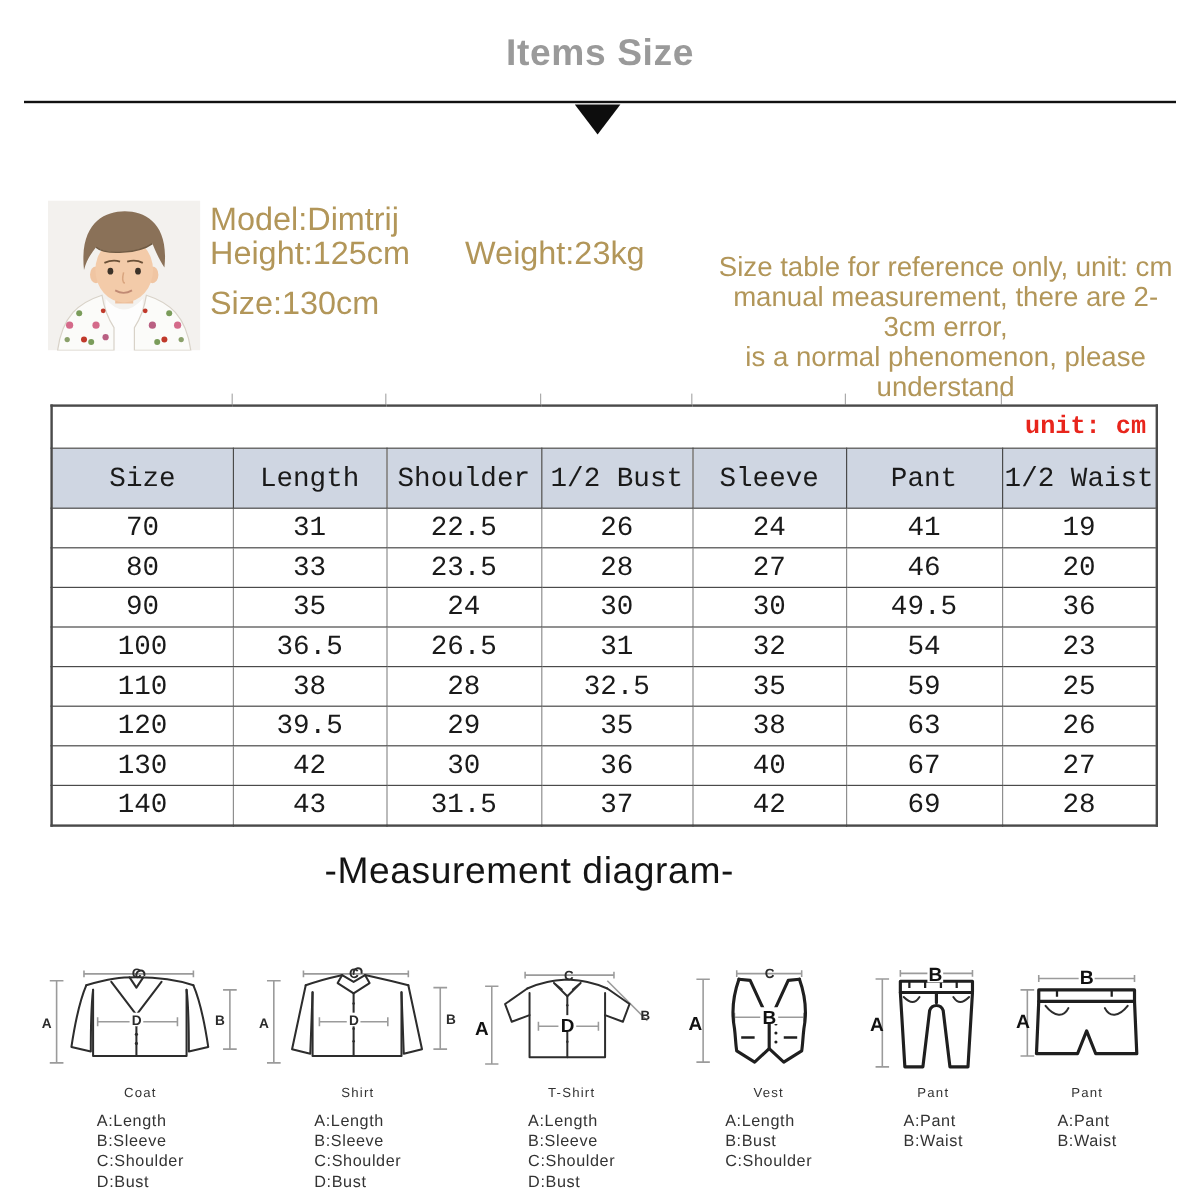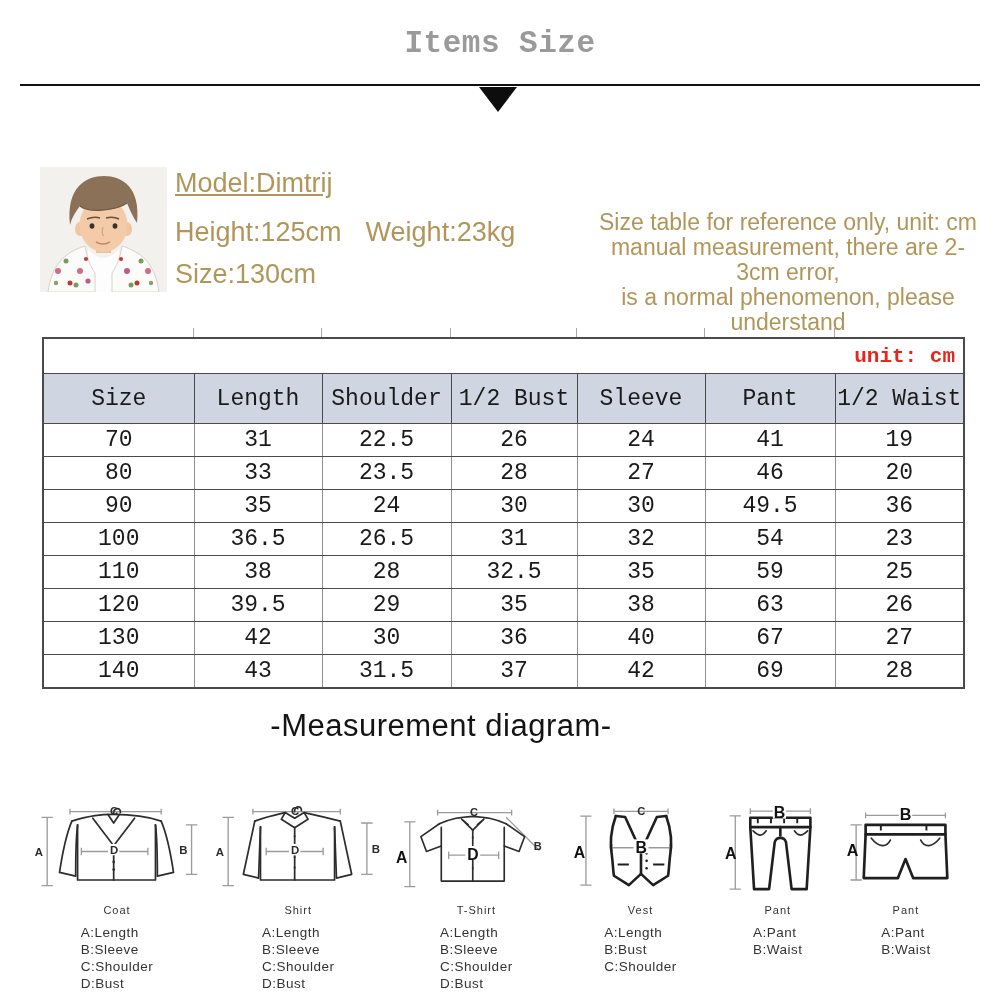--- a/index.html
+++ b/index.html
@@ -7,32 +7,32 @@
     --gold:#b29659;
     --red:#e8251c;
     --thead-bg:#cfd6e2;
     --tborder:#4a4a4a;
   }
   html,body{margin:0;padding:0;background:#fff;}
   #page{position:relative;width:1000px;height:1000px;background:#ffffff;overflow:hidden;
         font-family:"Liberation Sans", sans-serif;}
 
   .page-title{position:absolute;left:0;top:26px;width:1000px;text-align:center;
-        font-size:31px;font-weight:600;color:var(--title-gray);letter-spacing:.5px;font-family:Liberation Mono, monospace;}
+        font-size:31px;font-weight:600;color:var(--title-gray);letter-spacing:.5px;}
   .rule{position:absolute;left:20px;top:84px;width:960px;height:2px;background:#111;}
   .tri{position:absolute;left:479px;top:87px;width:0;height:0;
        border-left:19px solid transparent;border-right:19px solid transparent;
        border-top:25px solid #0d0d0d;}
 
   .photo{position:absolute;left:40px;top:167px;width:127px;height:125px;}
 
   .model-info{position:absolute;left:175px;top:170px;color:var(--gold);}
   .m-line{font-size:27px;line-height:27px;}
-  .m-name{margin-bottom:22px;text-decoration:underline;}
-  .m-hw{display:flex;gap:24px;margin-bottom:15px;}
+  .m-name{margin-bottom:1px;}
+  .m-hw{display:flex;gap:46px;margin-bottom:15px;}
   .note{position:absolute;right:16px;top:210px;width:392px;text-align:center;
         color:var(--gold);font-size:23px;line-height:25px;}
 
   .tick{position:absolute;top:328px;width:1px;height:9px;background:#ababab;}
 
   .size-table{position:absolute;left:42px;top:337px;width:921px;border-collapse:collapse;
         table-layout:fixed;font-family:"Liberation Mono", monospace;color:#1a1a1a;
         border:2px solid var(--tborder);}
   .size-table td,.size-table th{border:1px solid var(--tborder);text-align:center;
         padding:0;overflow:hidden;white-space:nowrap;}

